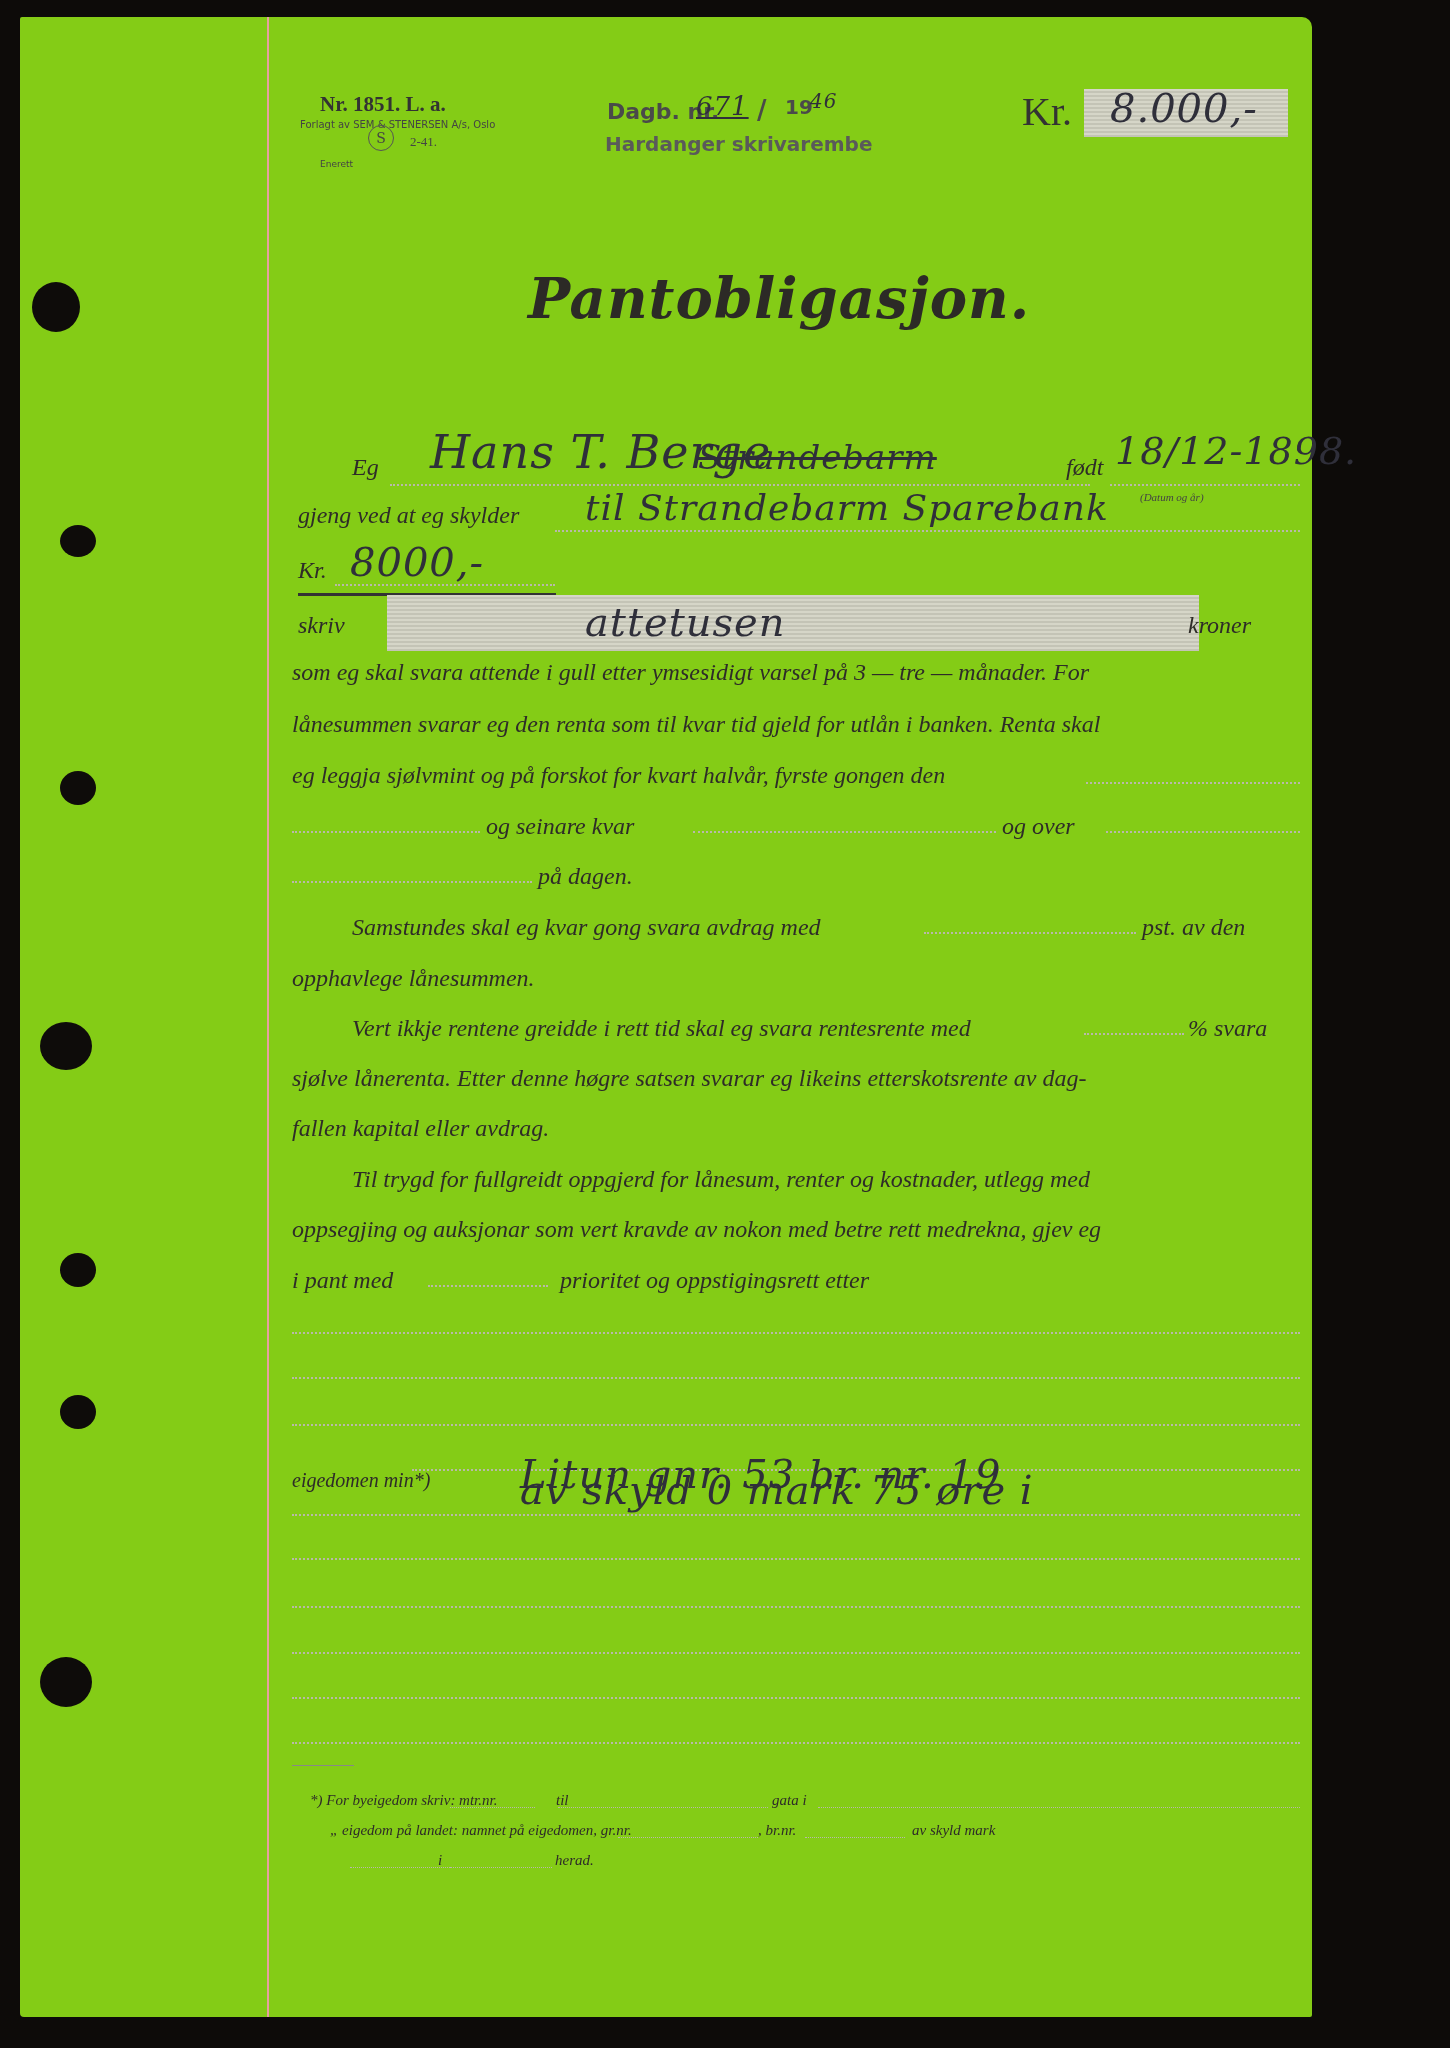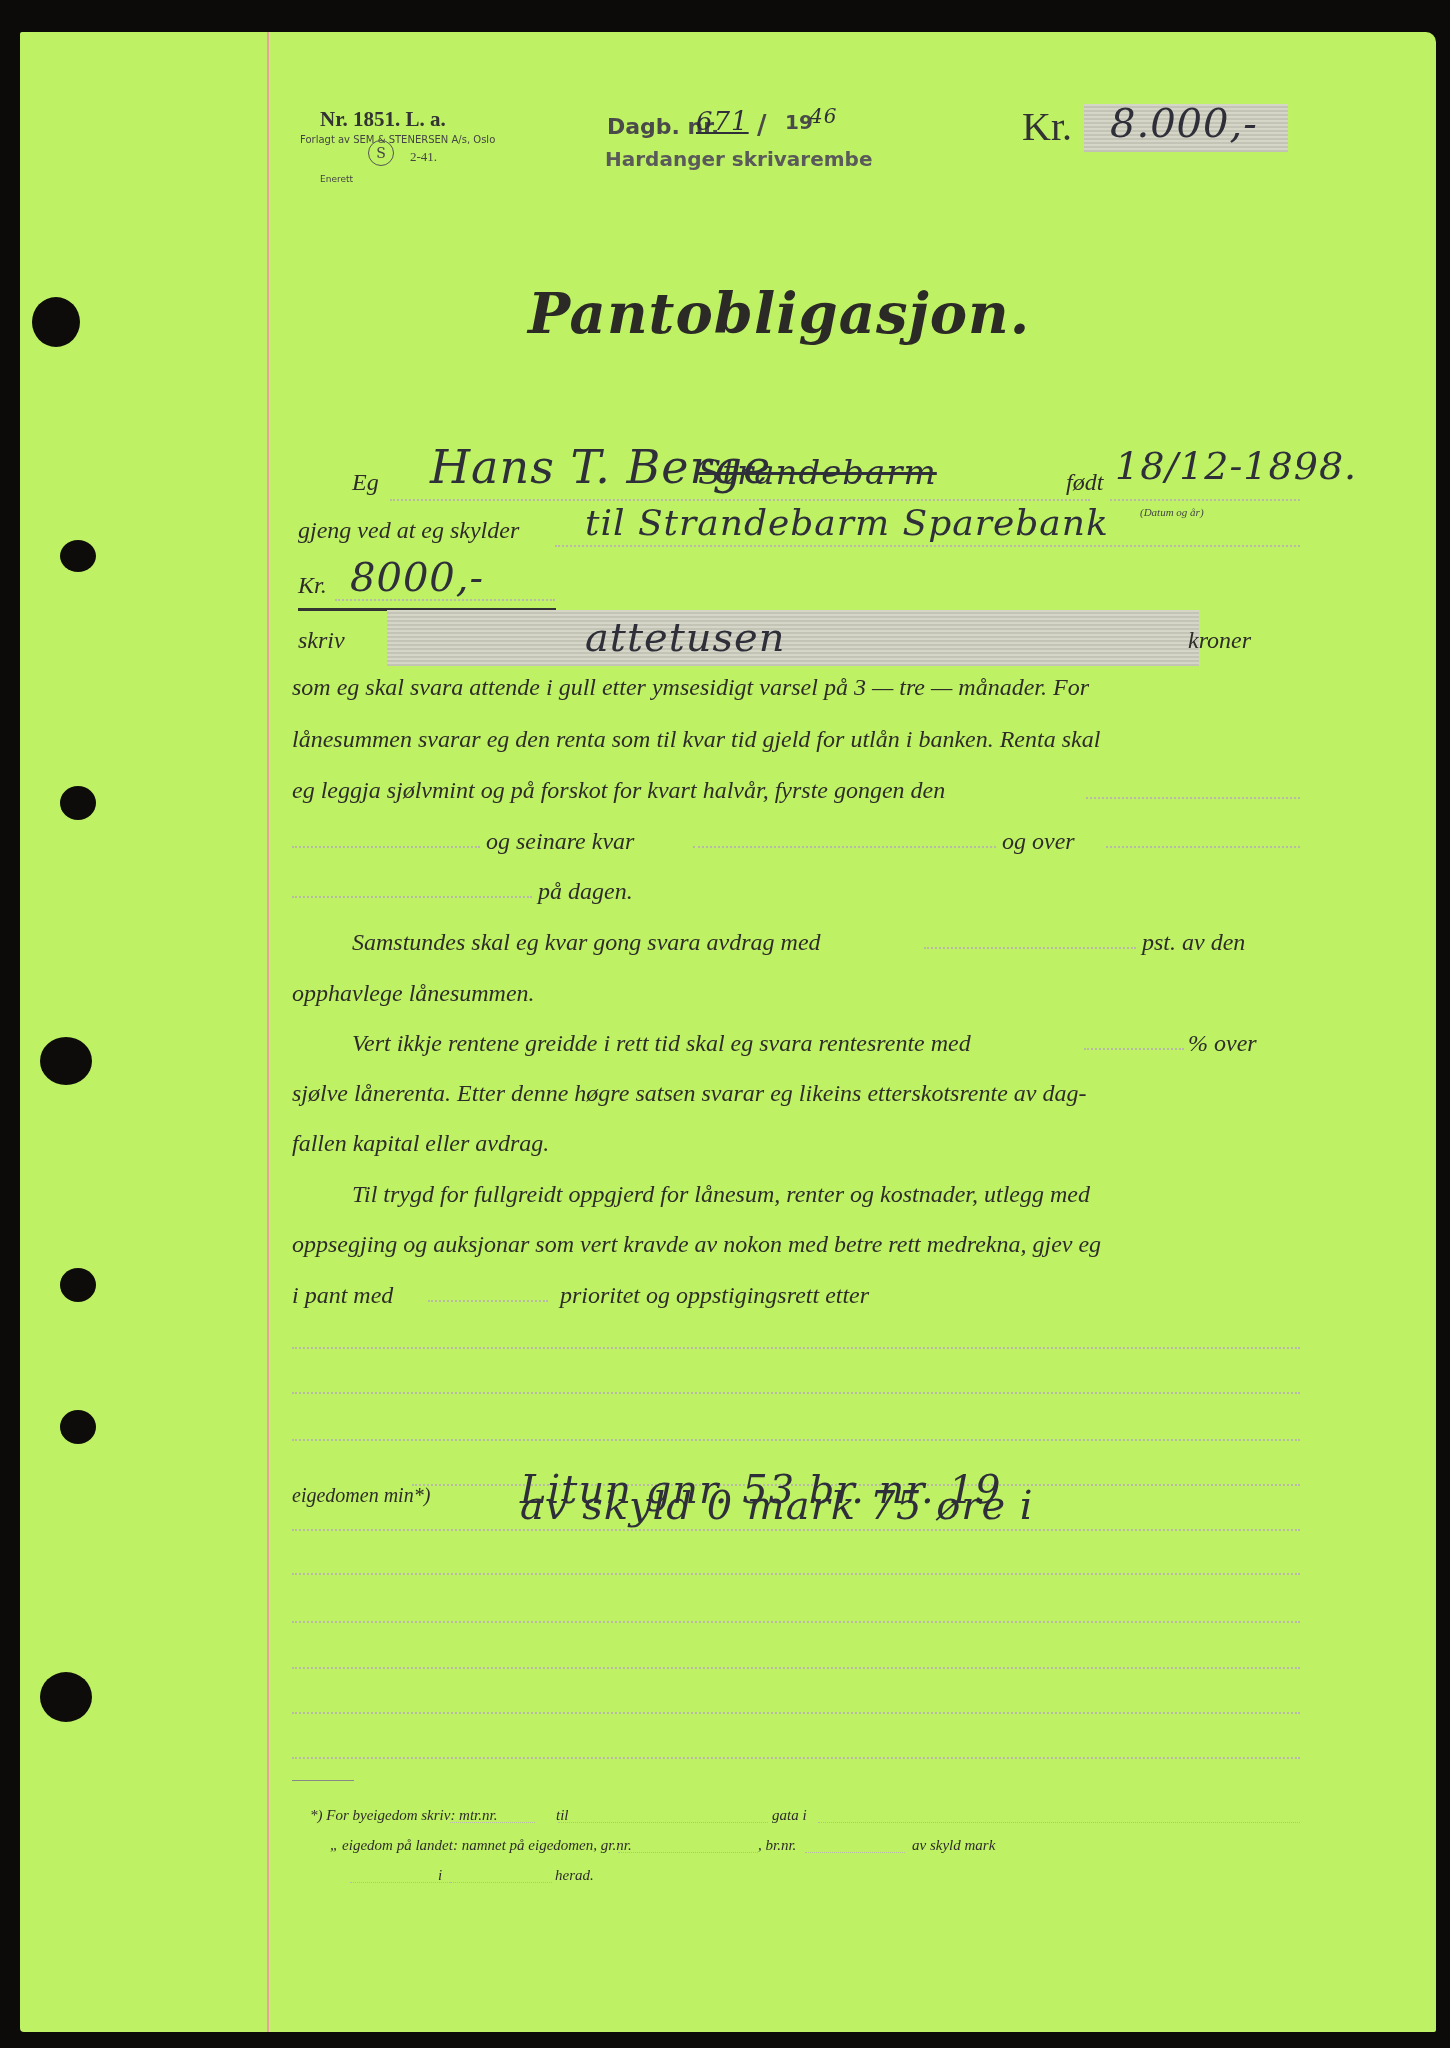--- a/index.html
+++ b/index.html
@@ -1,17 +1,17 @@
 <!DOCTYPE html>
 <html><head>
 <meta charset="utf-8">
 <style>
   html, body { margin:0; padding:0; }
   body { width:1450px; height:2048px; background:#0d0b09; position:relative; overflow:hidden; font-family:"DejaVu Serif", serif; }
-  .paper { position:absolute; left:20px; top:32px; width:1416px; height:2000px; background:#bef264; border-radius:2px 10px 2px 4px; }
+  .paper { position:absolute; left:20px; top:17px; width:1292px; height:2000px; background:#84cc16; border-radius:2px 10px 2px 4px; }
   .margin-line { position:absolute; left:247px; top:0; width:2px; height:2000px; background:#e8a0a0; }
   .hole { position:absolute; background:#0e0c0a; border-radius:50%; }
   .abs { position:absolute; }
   .print { color:#2e2c28; font-family:"Liberation Serif", serif; font-style:italic; font-size:24px; white-space:nowrap; }
   .hand { color:#2f2f3a; font-family:"DejaVu Serif", serif; font-style:italic; white-space:nowrap; letter-spacing:1px; }
   .dots { position:absolute; border-bottom:2px dotted #b9b9aa; height:0; }
   .stamp { color:#4a4a4a; font-family:"DejaVu Sans", sans-serif; font-weight:bold; }
   .shade { position:absolute; background:repeating-linear-gradient(#d6d6c8 0 2px, #c4c4b6 2px 4px); }
 </style>
 </head>
@@ -82,21 +82,21 @@
   <div class="dots" style="left:272px;top:864px;width:240px;"></div>
   <div class="abs print" style="left:518px;top:846px;">på dagen.</div>
 
   <div class="abs print" style="left:332px;top:897px;">Samstundes skal eg kvar gong svara avdrag med</div>
   <div class="dots" style="left:904px;top:915px;width:212px;"></div>
   <div class="abs print" style="left:1122px;top:897px;">pst. av den</div>
   <div class="abs print" style="left:272px;top:948px;">opphavlege lånesummen.</div>
 
   <div class="abs print" style="left:332px;top:998px;">Vert ikkje rentene greidde i rett tid skal eg svara rentesrente med</div>
   <div class="dots" style="left:1064px;top:1016px;width:100px;"></div>
-  <div class="abs print" style="left:1168px;top:998px;">% over</div>
+  <div class="abs print" style="left:1168px;top:998px;">% svara</div>
   <div class="abs print" style="left:272px;top:1048px;">sjølve lånerenta. Etter denne høgre satsen svarar eg likeins etterskotsrente av dag-</div>
   <div class="abs print" style="left:272px;top:1098px;">fallen kapital eller avdrag.</div>
 
   <div class="abs print" style="left:332px;top:1149px;">Til trygd for fullgreidt oppgjerd for lånesum, renter og kostnader, utlegg med</div>
   <div class="abs print" style="left:272px;top:1199px;">oppsegjing og auksjonar som vert kravde av nokon med betre rett medrekna, gjev eg</div>
   <div class="abs print" style="left:272px;top:1250px;">i pant med</div>
   <div class="dots" style="left:408px;top:1268px;width:120px;"></div>
   <div class="abs print" style="left:540px;top:1250px;">prioritet og oppstigingsrett etter</div>
 
   <div class="dots" style="left:272px;top:1315px;width:1008px;"></div>

